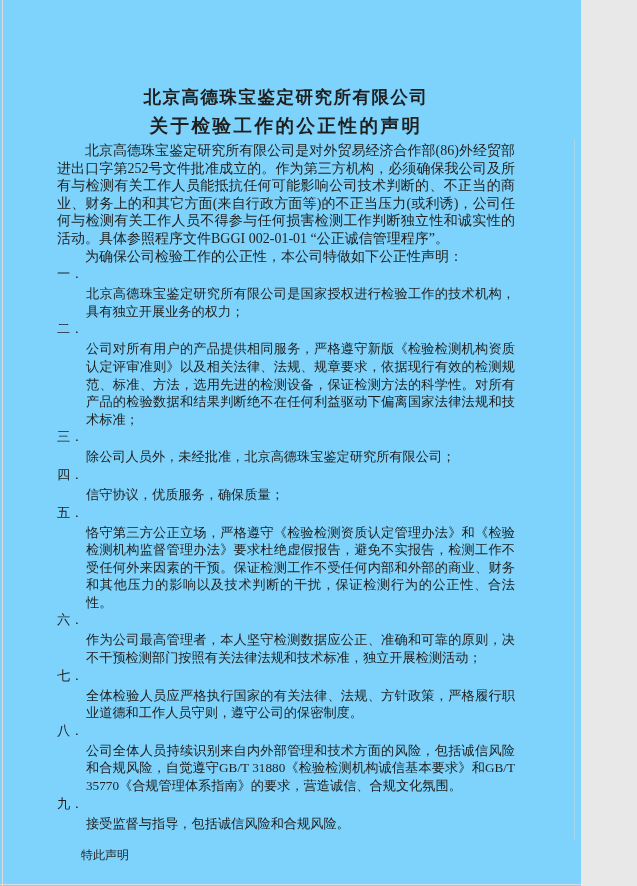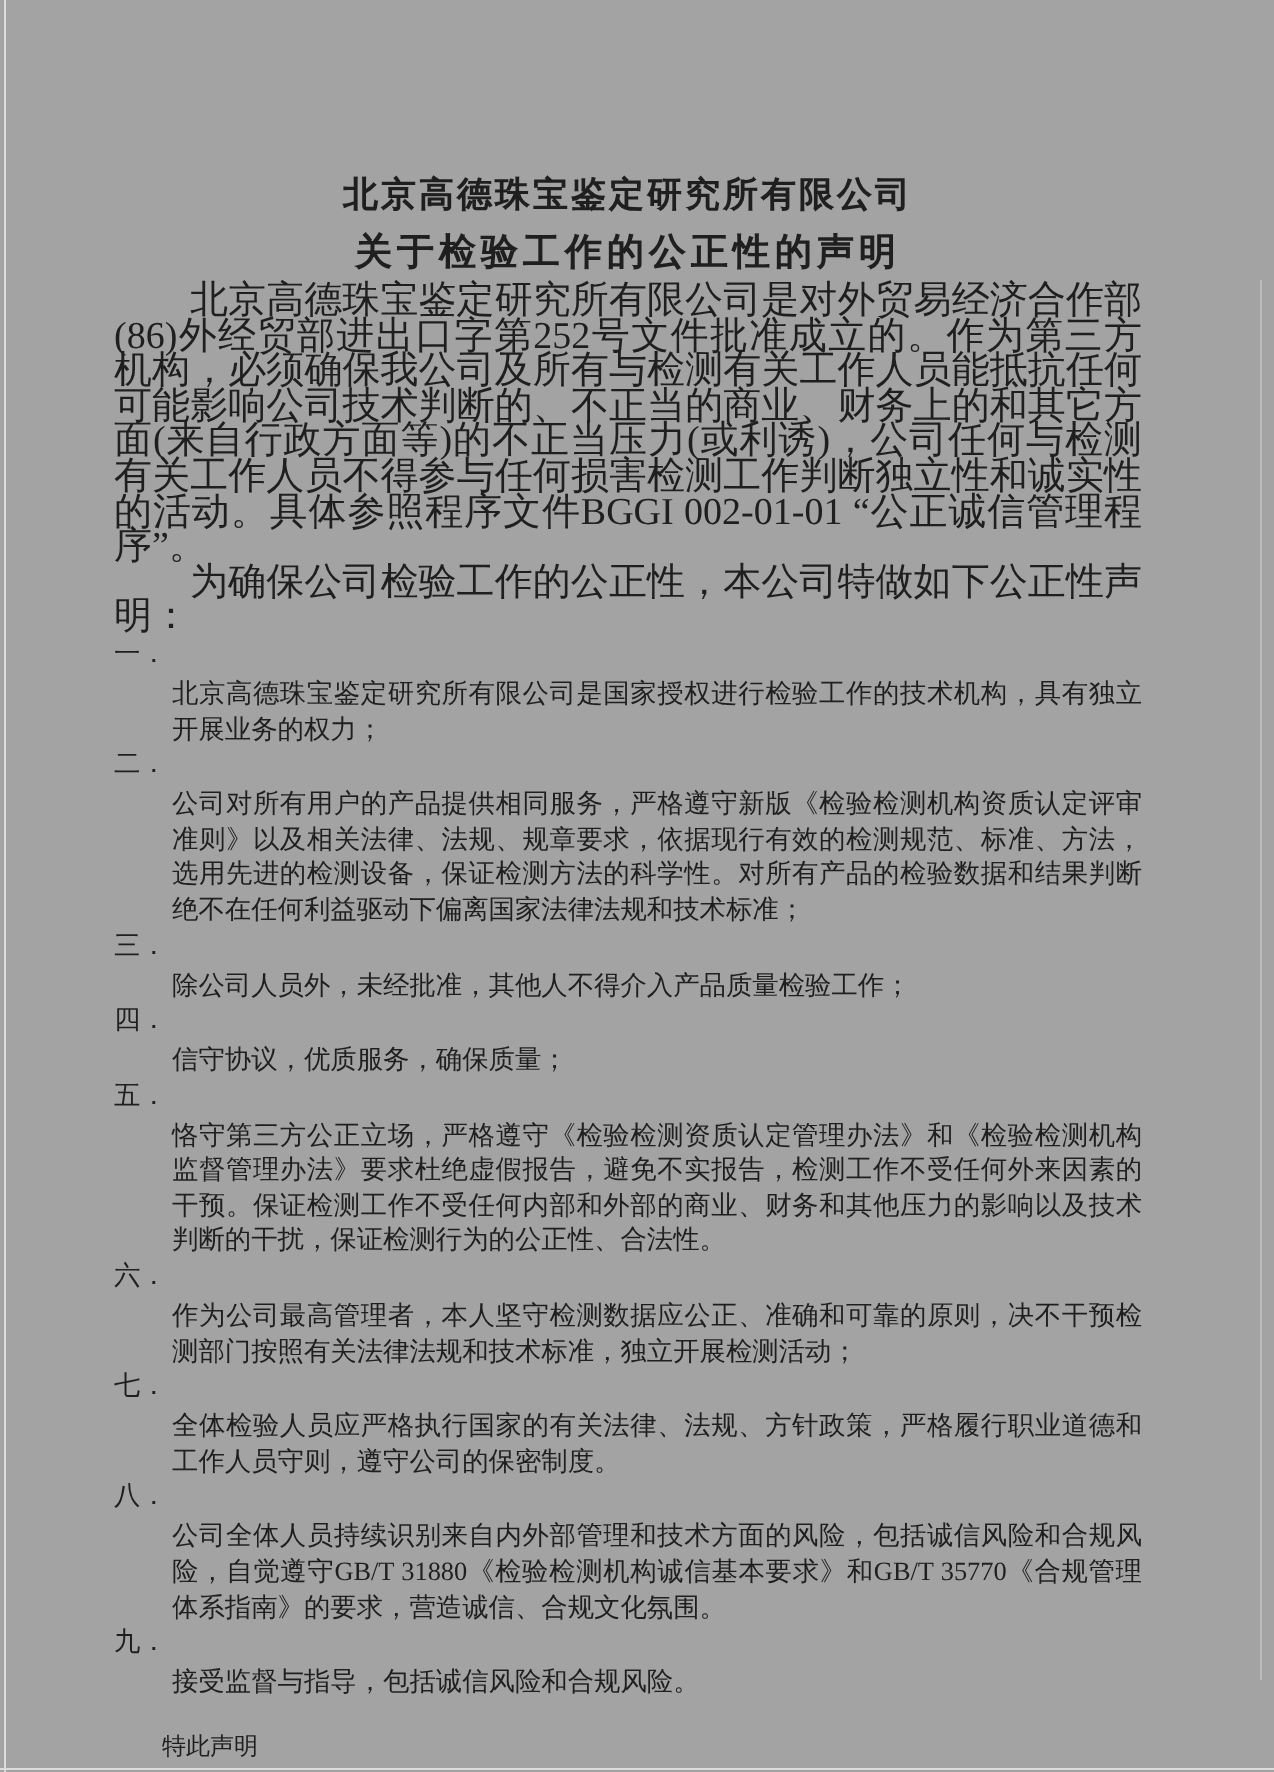--- a/index.html
+++ b/index.html
@@ -3,23 +3,23 @@
 <meta charset="utf-8">
 <style>
   * { margin: 0; padding: 0; box-sizing: border-box; }
   html, body { width: 637px; }
   body {
     background: #e8e8e8;
     font-family: "Liberation Serif", "DejaVu Serif", serif;
   }
   .page {
     position: relative;
-    width: 637px;
+    width: 581px;
     height: 886px;
-    background: #a3a3a3;
+    background: #7dd3fc;
     color: #1f1f1f;
     padding: 87px 66px 0 57px;
     overflow: hidden;
   }
   
   .edge { position: absolute; background: #dcdcdc; }
   .edge.left   { left: 2px;  top: 0; width: 1px; height: 886px; }
   .edge.right  { right: 6px; top: 140px; width: 1px; height: 700px; opacity: .45; }
   .edge.bottom { left: 0; bottom: 1px; width: 637px; height: 1px; }
 
@@ -35,21 +35,21 @@
     font-family: "Liberation Sans", "DejaVu Sans", sans-serif;
     font-weight: 700;
     font-size: 18.5px;
     letter-spacing: 2.5px;
     text-align: center;
     line-height: 21px;
     margin-top: 8px;
     margin-bottom: 6px;
   }
   .para {
-    font-size: 19px;
+    font-size: 14px;
     line-height: 17.6px;
     text-align: justify;
   }
   .indent2 { text-indent: 2em; }
 
   .list { margin-top: 0; }
   .li { display: flex; font-size: 13.2px; line-height: 17.6px; }
   .li .num { flex: none; width: 29px; }
   .li .txt { flex: 1; text-align: justify; margin-top: 20px; }
 
@@ -117,21 +117,21 @@
     <div class="li">
       <span class="num">一．</span>
       <span class="txt">北京高德珠宝鉴定研究所有限公司是国家授权进行检验工作的技术机构，具有独立开展业务的权力；</span>
     </div>
     <div class="li">
       <span class="num">二．</span>
       <span class="txt">公司对所有用户的产品提供相同服务，严格遵守新版《检验检测机构资质认定评审准则》以及相关法律、法规、规章要求，依据现行有效的检测规范、标准、方法，选用先进的检测设备，保证检测方法的科学性。对所有产品的检验数据和结果判断绝不在任何利益驱动下偏离国家法律法规和技术标准；</span>
     </div>
     <div class="li">
       <span class="num">三．</span>
-      <span class="txt">除公司人员外，未经批准，其他人不得介入产品质量检验工作；</span>
+      <span class="txt">除公司人员外，未经批准，北京高德珠宝鉴定研究所有限公司；</span>
     </div>
     <div class="li">
       <span class="num">四．</span>
       <span class="txt">信守协议，优质服务，确保质量；</span>
     </div>
     <div class="li">
       <span class="num">五．</span>
       <span class="txt">恪守第三方公正立场，严格遵守《检验检测资质认定管理办法》和《检验检测机构监督管理办法》要求杜绝虚假报告，避免不实报告，检测工作不受任何外来因素的干预。保证检测工作不受任何内部和外部的商业、财务和其他压力的影响以及技术判断的干扰，保证检测行为的公正性、合法性。</span>
     </div>
     <div class="li">

